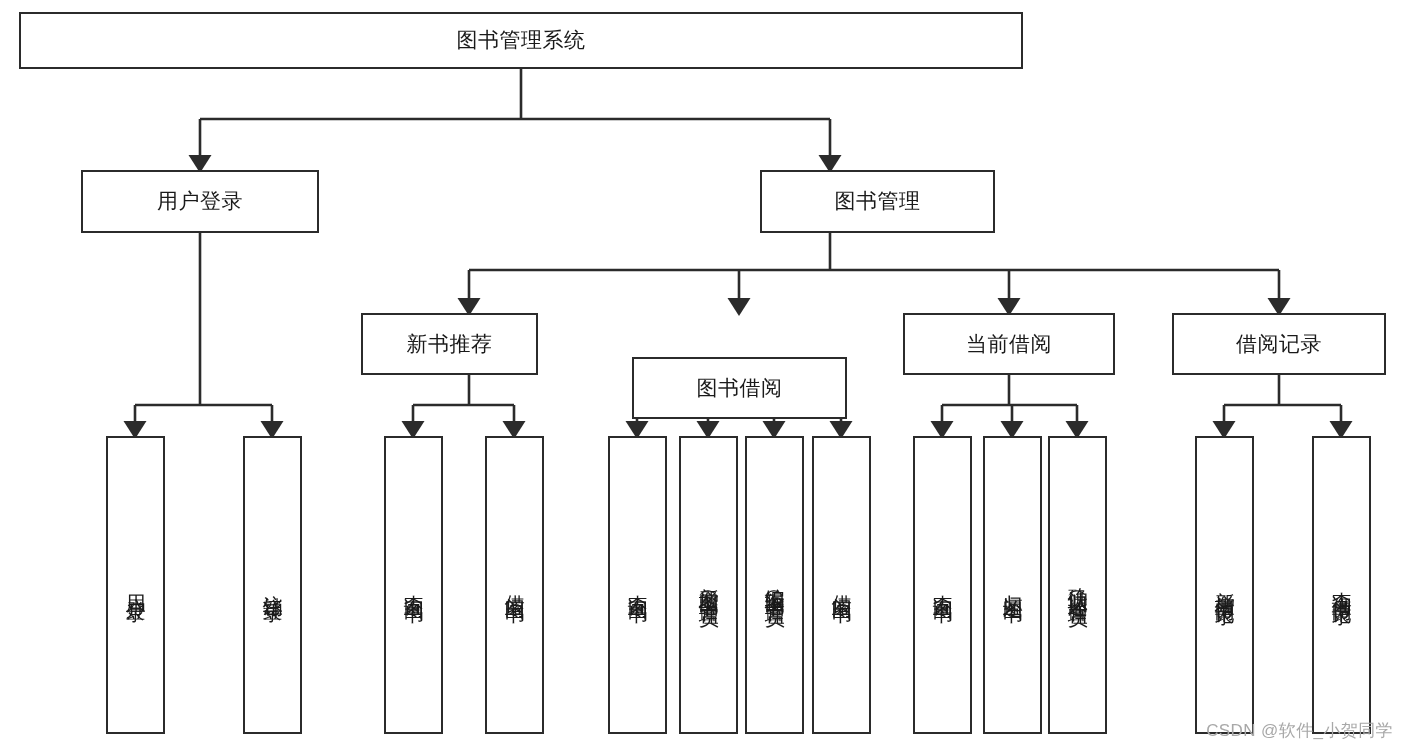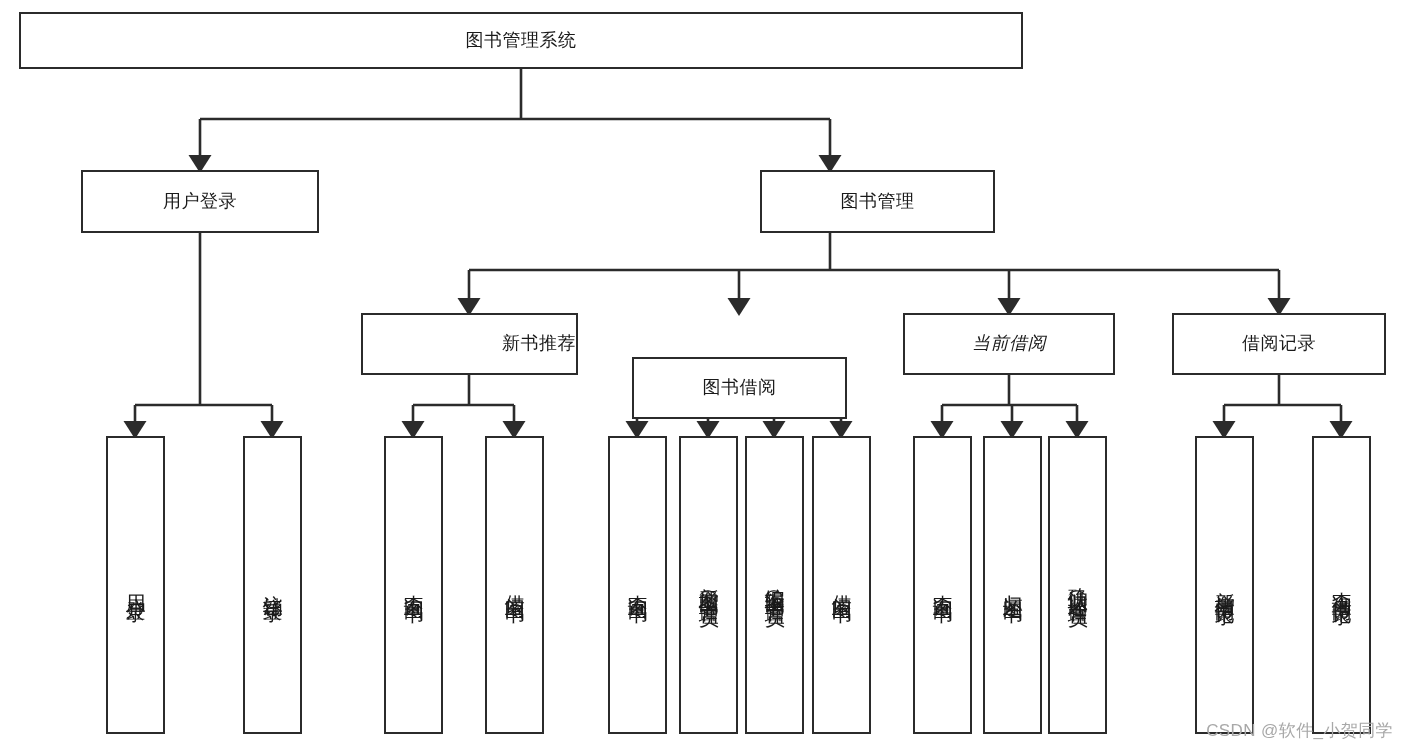--- a/index.html
+++ b/index.html
@@ -25,21 +25,21 @@
     position: absolute;
     box-sizing: border-box;
     background: #ffffff;
     border: 2px solid #2b2b2b;
     display: flex;
     align-items: center;
     justify-content: center;
   }
   .node-label {
     color: #1a1a1a;
-    font-size: 18px;
+    font-size: 21px;
     line-height: 1.18;
     letter-spacing: 0.5px;
     white-space: nowrap;
     text-align: center;
   }
   .node-box.leaf {
     align-items: center;
     justify-content: center;
   }
   .node-box.leaf .node-label {
@@ -124,27 +124,27 @@
     <span class="node-label">图书管理系统</span>
   </div>
 
   <div class="node-box" style="left:81px; top:170px; width:238px; height:63px;">
     <span class="node-label">用户登录</span>
   </div>
   <div class="node-box" style="left:712px; top:170px; width:235px; height:63px;margin-left:48px;">
     <span class="node-label">图书管理</span>
   </div>
 
-  <div class="node-box" style="left:361px; top:313px; width:217px; height:62px;justify-content:flex-end;">
+  <div class="node-box" style="left:361px; top:313px; width:177px; height:62px;">
     <span class="node-label">新书推荐</span>
   </div>
   <div class="node-box" style="left:632px; top:313px; width:215px; height:62px;margin-top:44px;">
     <span class="node-label">图书借阅</span>
   </div>
-  <div class="node-box" style="left:903px; top:313px; width:212px; height:62px;font-style:italic;">
+  <div class="node-box" style="left:903px; top:313px; width:212px; height:62px;">
     <span class="node-label">当前借阅</span>
   </div>
   <div class="node-box" style="left:1172px; top:313px; width:214px; height:62px;">
     <span class="node-label">借阅记录</span>
   </div>
 
   <div class="node-box leaf" style="left:106px; top:436px; width:59px; height:298px;">
     <span class="node-label">用户登录</span>
   </div>
   <div class="node-box leaf" style="left:243px; top:436px; width:59px; height:298px;">

